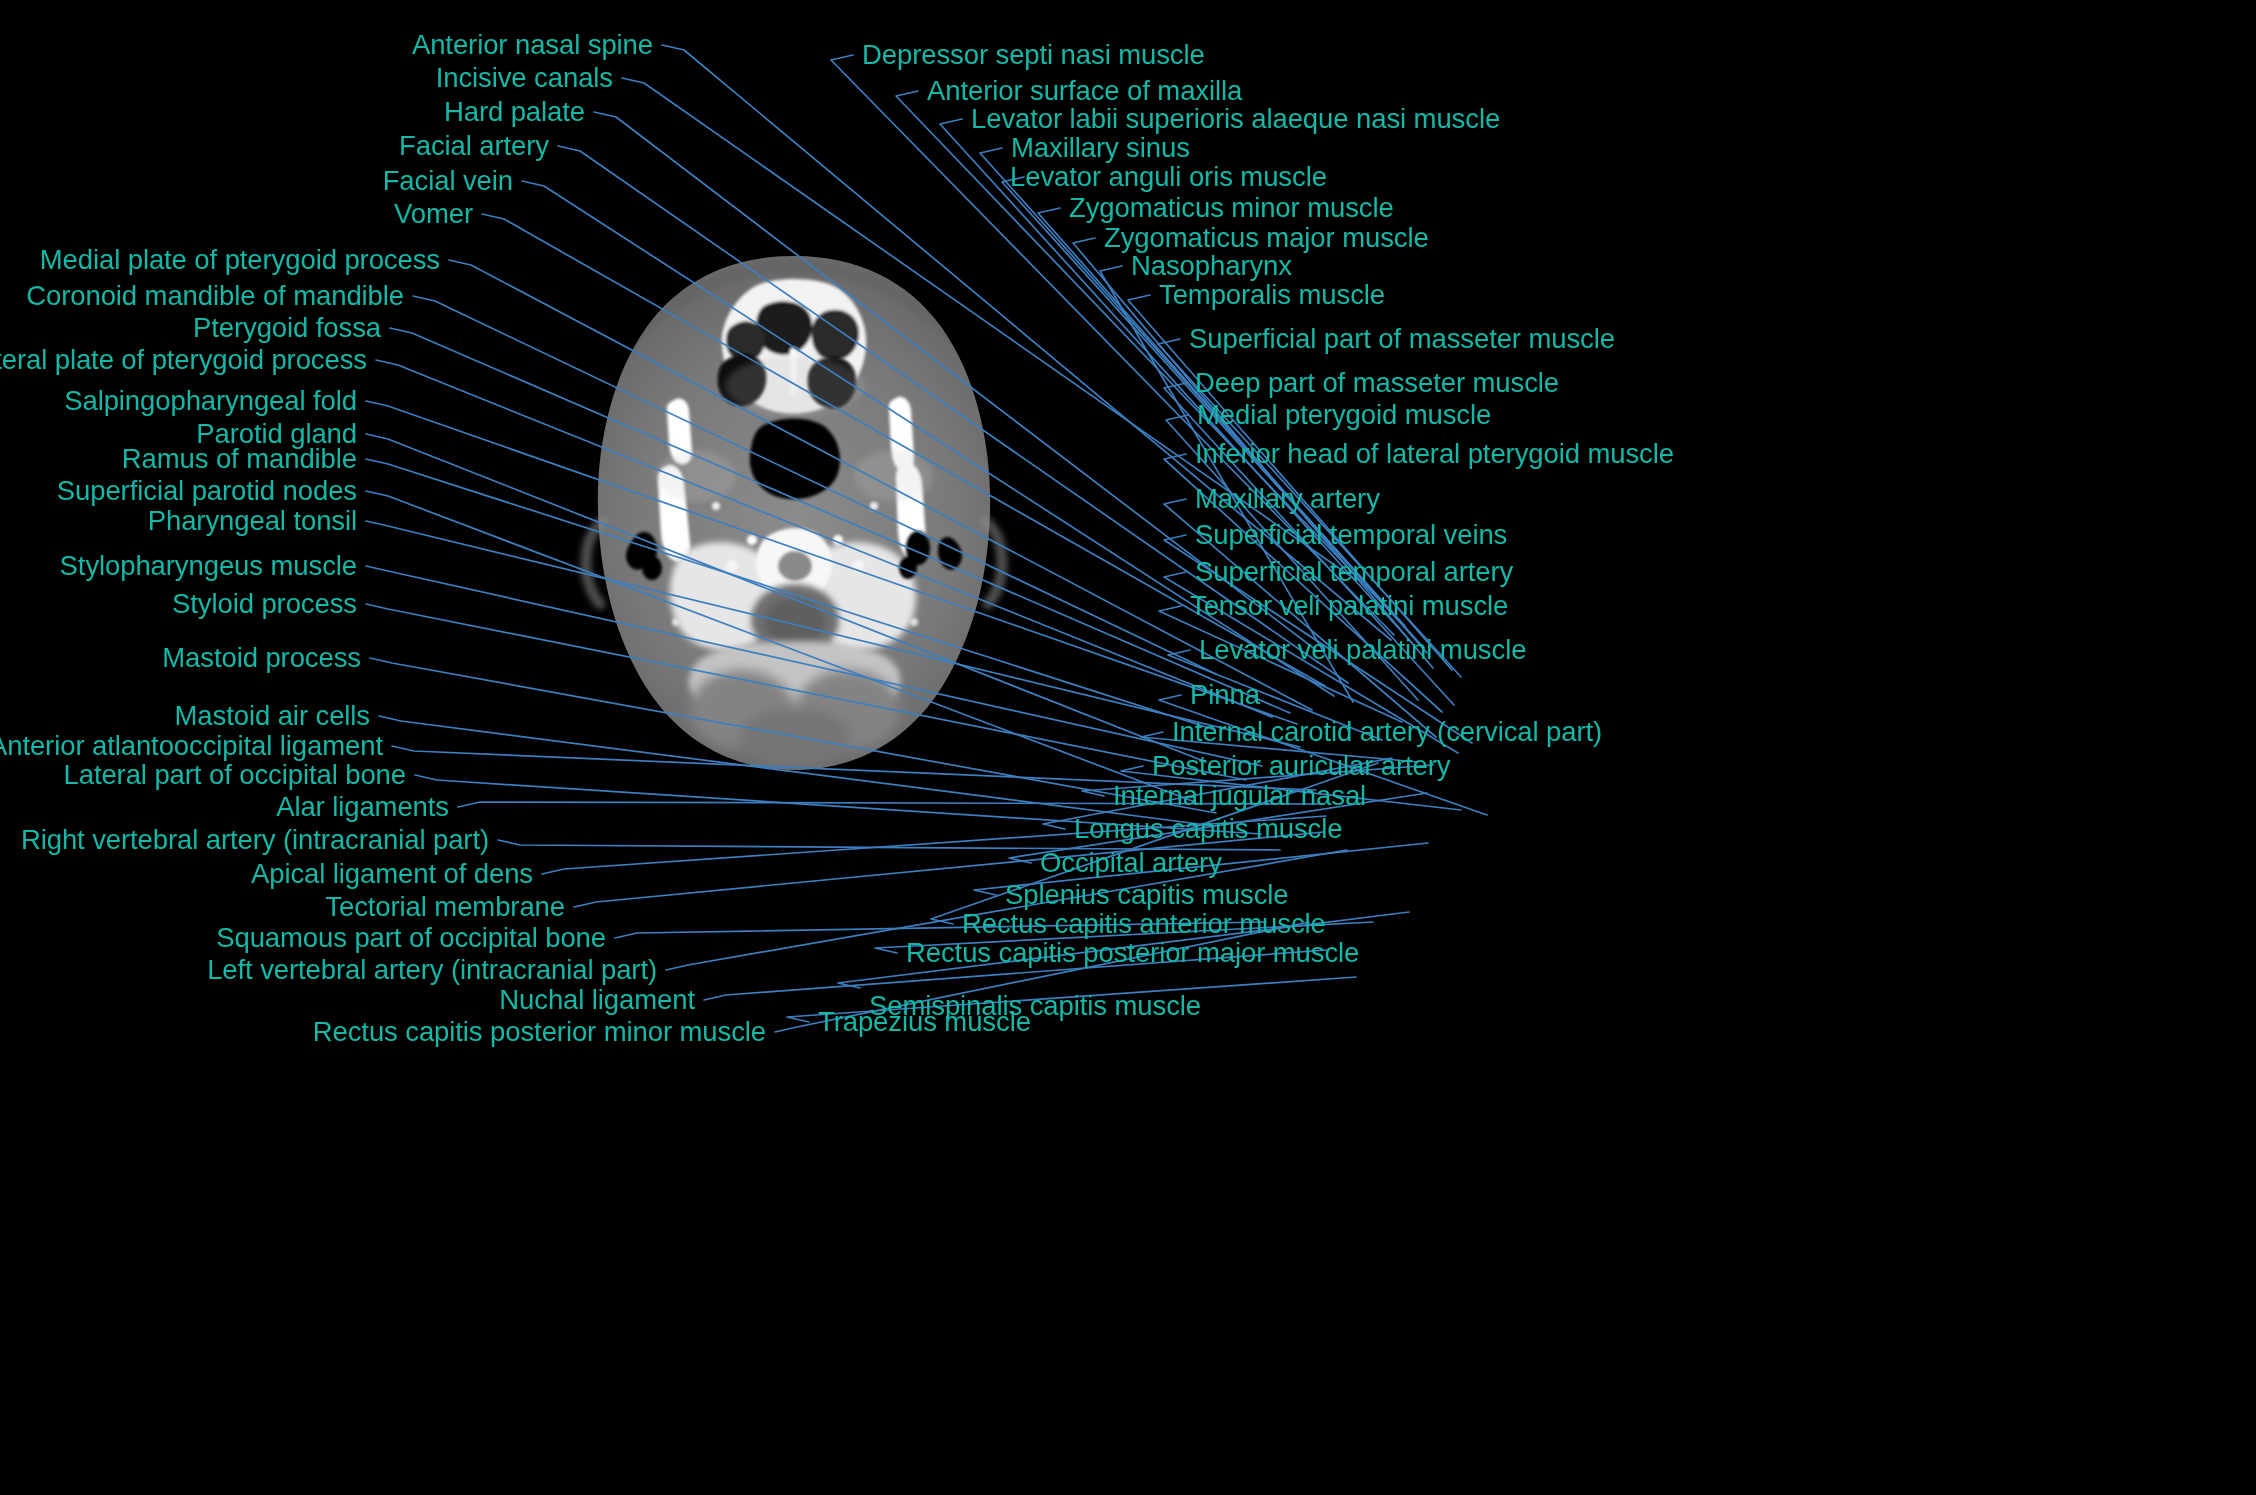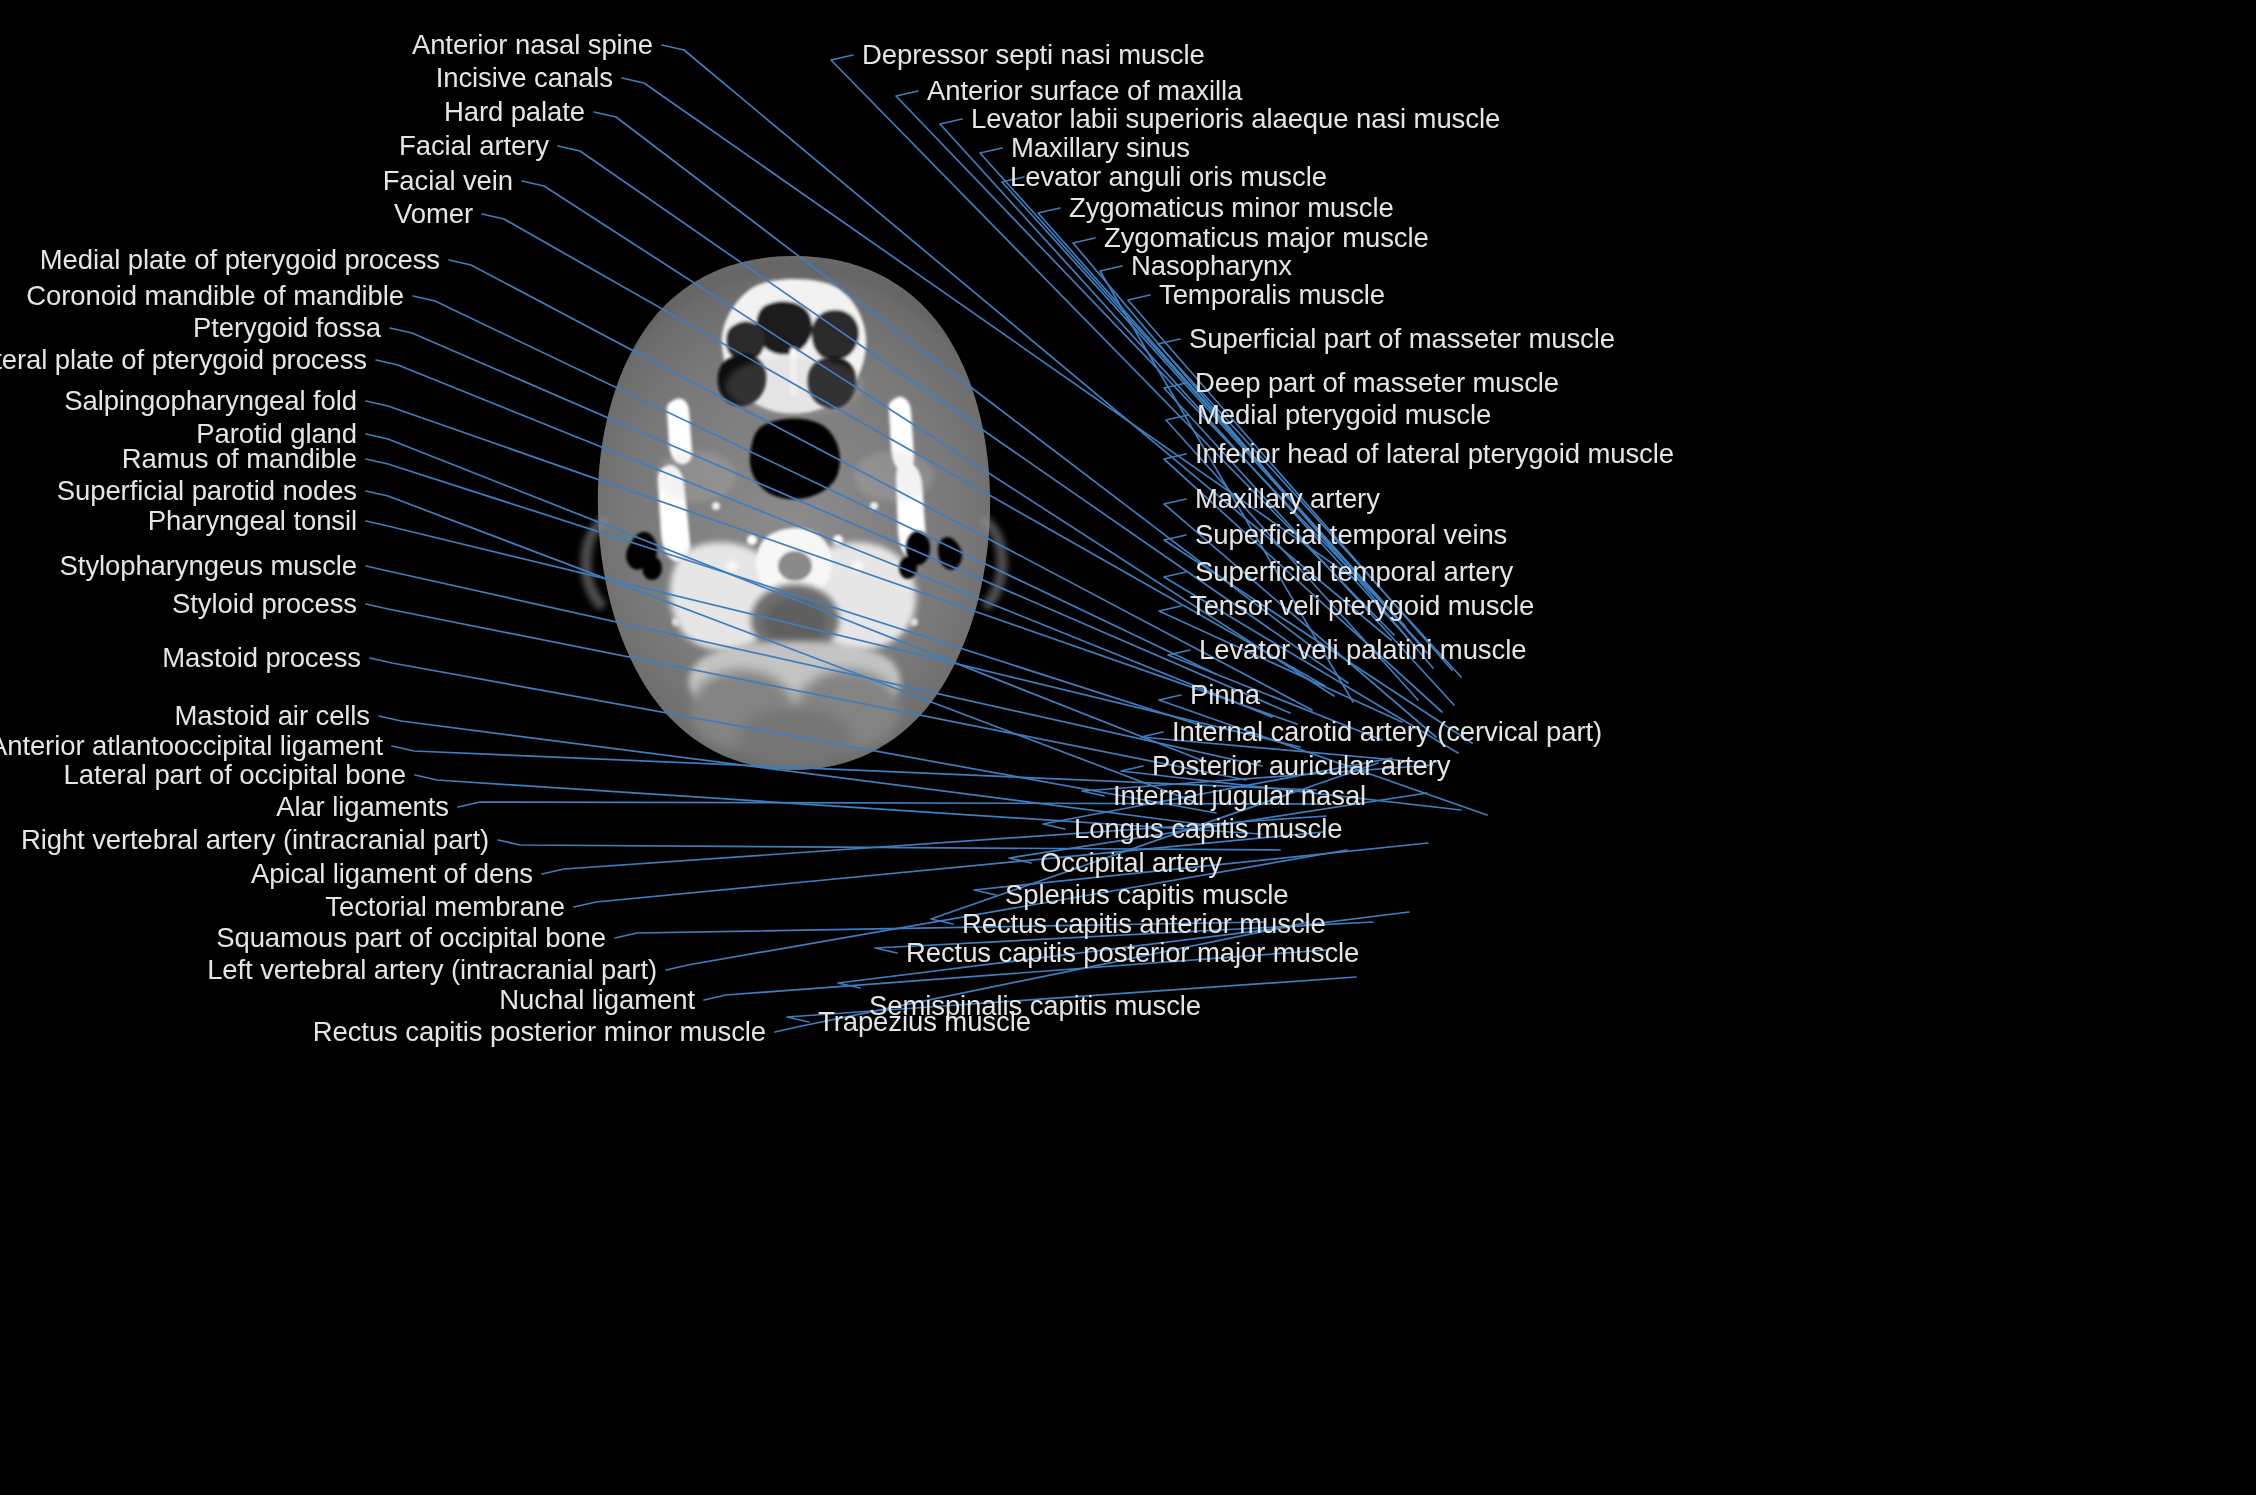--- a/index.html
+++ b/index.html
@@ -31,21 +31,21 @@
     position: absolute;
     left: 0; top: 0;
     width: 2256px;
     height: 1495px;
     pointer-events: none;
   }
 
   
   .lbl {
     position: absolute;
-    color: #e5e5e5;
+    color: #14b8a6;
     font-size: 27.5px;
     line-height: 1;
     white-space: nowrap;
     letter-spacing: -0.1px;
   }
   .lbl.r { text-align: right; }
   .lbl.l { text-align: left; }
 </style>
 </head>
 <body>
@@ -300,21 +300,21 @@
       <div class="lbl l" style="left: 1104px; top: 224px;">Zygomaticus major muscle</div>
       <div class="lbl l" style="left: 1131px; top: 252px;">Nasopharynx</div>
       <div class="lbl l" style="left: 1159px; top: 281px;">Temporalis muscle</div>
       <div class="lbl l" style="left: 1189px; top: 325px;">Superficial part of masseter muscle</div>
       <div class="lbl l" style="left: 1195px; top: 369px;">Deep part of masseter muscle</div>
       <div class="lbl l" style="left: 1197px; top: 401px;">Medial pterygoid muscle</div>
       <div class="lbl l" style="left: 1195px; top: 440px;">Inferior head of lateral pterygoid muscle</div>
       <div class="lbl l" style="left: 1195px; top: 485px;">Maxillary artery</div>
       <div class="lbl l" style="left: 1195px; top: 521px;">Superficial temporal veins</div>
       <div class="lbl l" style="left: 1195px; top: 558px;">Superficial temporal artery</div>
-      <div class="lbl l" style="left: 1190px; top: 592px;">Tensor veli pterygoid muscle</div>
+      <div class="lbl l" style="left: 1190px; top: 592px;">Tensor veli palatini muscle</div>
       <div class="lbl l" style="left: 1199px; top: 636px;">Levator veli palatini muscle</div>
       <div class="lbl l" style="left: 1190px; top: 681px;">Pinna</div>
       <div class="lbl l" style="left: 1172px; top: 718px;">Internal carotid artery (cervical part)</div>
       <div class="lbl l" style="left: 1152px; top: 752px;">Posterior auricular artery</div>
       <div class="lbl l" style="left: 1113px; top: 782px;">Internal jugular nasal</div>
       <div class="lbl l" style="left: 1074px; top: 815px;">Longus capitis muscle</div>
       <div class="lbl l" style="left: 1040px; top: 849px;">Occipital artery</div>
       <div class="lbl l" style="left: 1005px; top: 881px;">Splenius capitis muscle</div>
       <div class="lbl l" style="left: 962px; top: 910px;">Rectus capitis anterior muscle</div>
       <div class="lbl l" style="left: 906px; top: 939px;">Rectus capitis posterior major muscle</div>

